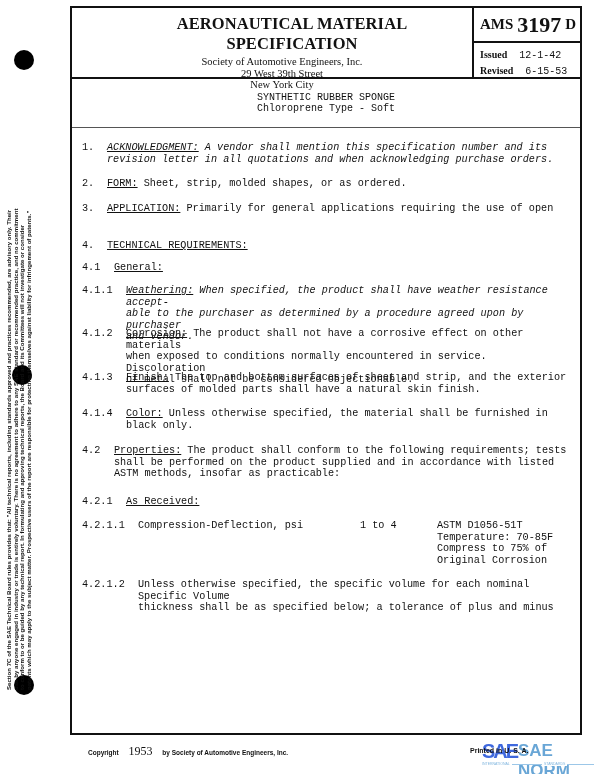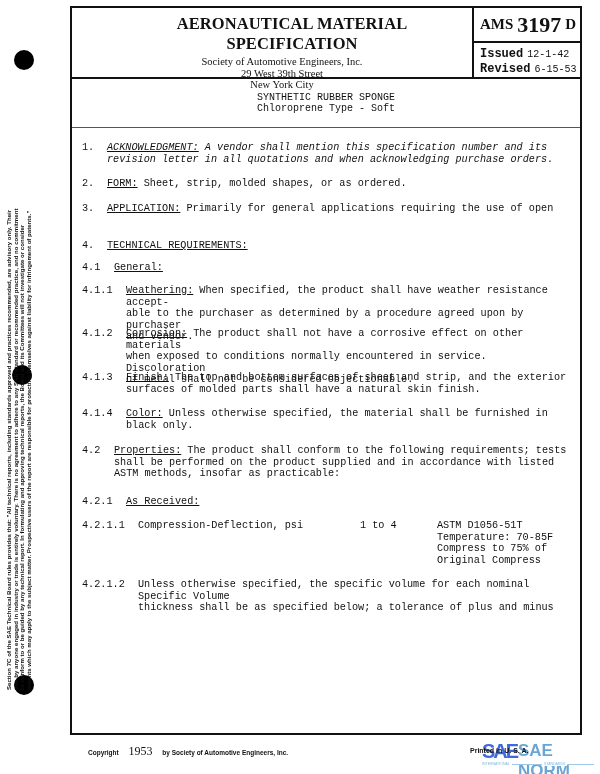--- a/index.html
+++ b/index.html
@@ -47,21 +47,21 @@
   }
   .ams-top {
     height: 33px; border-bottom: 2px solid #111;
     font-family: "Liberation Serif", "DejaVu Serif", serif; font-weight: bold;
     display: flex; align-items: center; justify-content: center; gap: 4px;
   }
   .ams-prefix { font-size: 15px; }
   .ams-num { font-size: 22px; }
   .ams-rev { font-size: 15px; }
   .ams-dates { padding: 4px 0 0 6px; font-size: 10px; line-height: 15px; }
-  .ams-dates .lbl { font-family: Liberation Mono, monospace; font-weight: bold; font-size: 12px; margin-right: 4px; }
+  .ams-dates .lbl { font-family: Liberation Serif, serif; font-weight: bold; font-size: 10px; margin-right: 12px; }
   .subject {
     position: absolute; left: 0; top: 71px; width: 508px; height: 48px;
     border-bottom: 1px solid #555; text-align: center; font-size: 10px; line-height: 11px;
   }
   .subject .l1 { margin-top: 13px; }
   .body { position: absolute; left: 10px; top: 128px; width: 490px; font-size: 10.2px; line-height: 11.6px; }
   .item { position: absolute; left: 0; width: 490px; }
   .item .num { position: absolute; left: 0; top: 0; }
   .item .txt { position: absolute; top: 0; }
   .u { text-decoration: underline; }
@@ -146,21 +146,21 @@
       <div class="txt" style="left:25px;"><span class="u">TECHNICAL REQUIREMENTS:</span></div>
     </div>
 
     <div class="item" style="top:126px;">
       <span class="num">4.1</span>
       <div class="txt" style="left:32px;"><span class="u">General:</span></div>
     </div>
 
     <div class="item" style="top:149px;">
       <span class="num">4.1.1</span>
-      <div class="txt" style="left:44px;"><span class="u">Weathering:</span><span> When specified, the product shall have weather resistance accept-</span><br><span>able to the purchaser as determined by a procedure agreed upon by purchaser</span><br><span>and vendor.</span></div>
+      <div class="txt" style="left:44px;font-style:italic;"><span class="u">Weathering:</span><span> When specified, the product shall have weather resistance accept-</span><br><span>able to the purchaser as determined by a procedure agreed upon by purchaser</span><br><span>and vendor.</span></div>
     </div>
 
     <div class="item" style="top:192px;">
       <span class="num">4.1.2</span>
       <div class="txt" style="left:44px;"><span class="u">Corrosion:</span><span> The product shall not have a corrosive effect on other materials</span><br><span>when exposed to conditions normally encountered in service.  Discoloration</span><br><span>of metal shall not be considered objectionable.</span></div>
     </div>
 
     <div class="item" style="top:236px;">
       <span class="num">4.1.3</span>
       <div class="txt" style="left:44px;"><span class="u">Finish:</span><span> The top and bottom surfaces of sheet and strip, and the exterior</span><br><span>surfaces of molded parts shall have a natural skin finish.</span></div>
@@ -182,21 +182,21 @@
     </div>
 
     <div class="item" style="top:384px;">
       <span class="num">4.2.1.1</span>
       <span class="txt" style="left:56px;">Compression-Deflection, psi</span>
       <span class="txt" style="left:278px;">1 to 4</span>
       <div class="txt" style="left:355px;">
         <div>ASTM D1056-51T</div>
         <div>Temperature:  70-85F</div>
         <div>Compress to 75% of</div>
-        <div>Original Compress</div>
+        <div>Original Corrosion</div>
       </div>
     </div>
 
     <div class="item" style="top:443px;">
       <span class="num">4.2.1.2</span>
       <div class="txt" style="left:56px;">
         <div>Unless otherwise specified, the specific volume for each nominal</div>
         <div>Specific Volume</div>
         <div>thickness shall be as specified below; a tolerance of plus and minus</div>
       </div>

